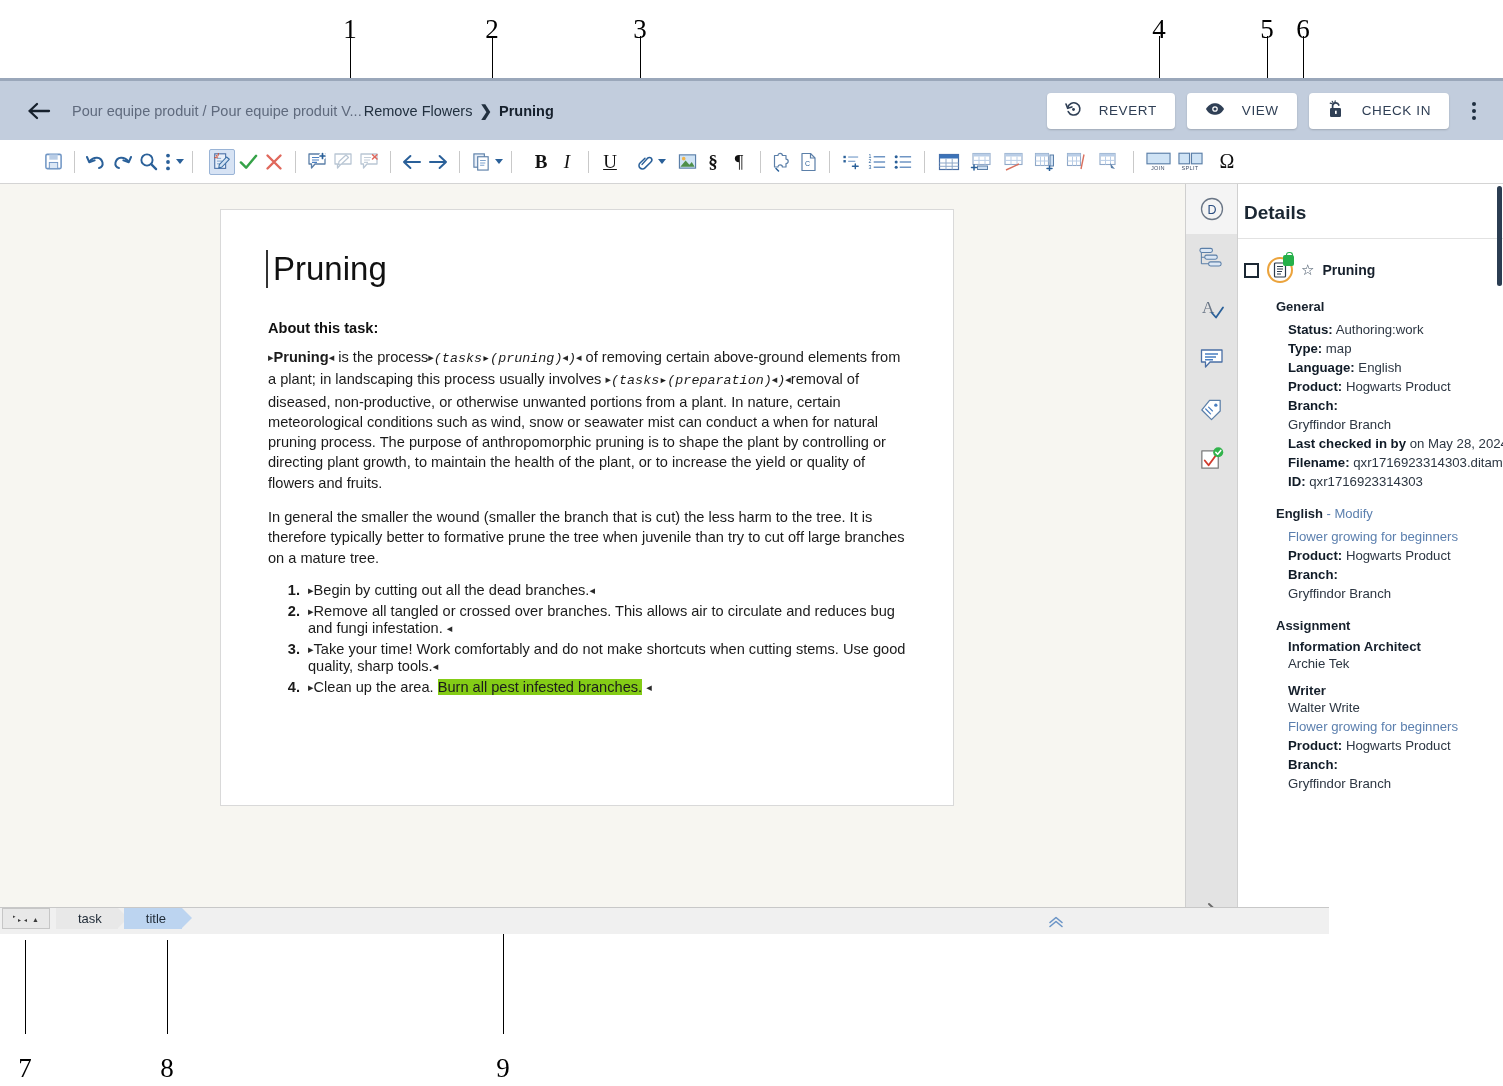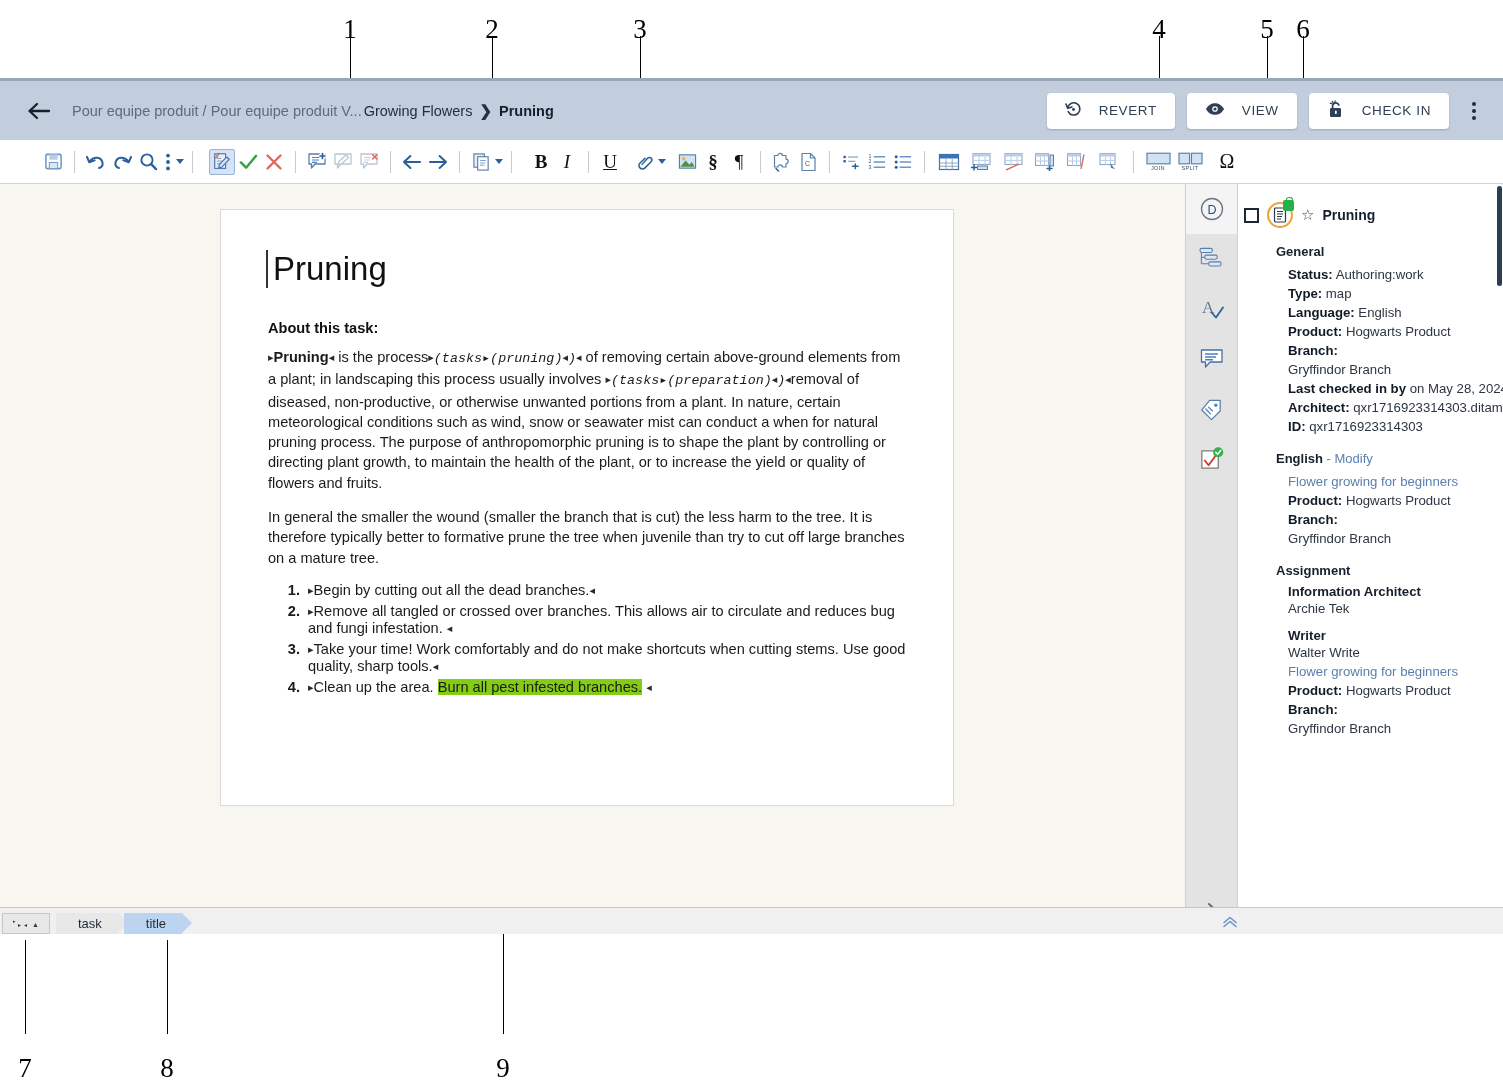--- a/index.html
+++ b/index.html
@@ -320,25 +320,25 @@
     font-weight: bold;
     color: #16202c;
     margin-left: 44px;
     margin-top: 10px;
   }
 
   
   #statusbar {
     position: absolute;
     left: 0; bottom: 0;
-    width: 1503px; height: 27px;
+    width: 1329px; height: 27px;
     background: #f0f0f0;
     border-top: 1px solid #c8c8c8;
     display: flex;
-    align-items: flex-end;
+    align-items: flex-start;
   }
   .sb-nav {
     width: 48px; height: 21px;
     background: #e8e8e8;
     border: 1px solid #c6c6c6;
     display: flex; align-items: center; justify-content: center;
     gap: 3px;
     margin-left: 2px;
     font-size: 8px;
     color: #3b3b3b;
@@ -418,21 +418,21 @@
 
   <div id="app">
 
     <div id="header">
       <div class="back-arrow">
         <svg width="24" height="18" viewBox="0 0 24 18">
             <path d="M10 2 L2.5 9 L10 16 M2.5 9 H22" stroke="#16202c" stroke-width="2.3" fill="none" stroke-linecap="round" stroke-linejoin="round"></path>
           </svg>
       </div>
       <span class="crumb-path">Pour equipe produit / Pour equipe produit V...</span>
-      <span class="crumb-mid">Growing Flowers</span>
+      <span class="crumb-mid">Remove Flowers</span>
       <span class="crumb-sep">❯</span>
       <span class="crumb-cur">Pruning</span>
 
       <div class="hdr-spacer"></div>
 
       <button class="hdr-btn">
         <span>
           <svg width="17" height="17" viewBox="0 0 20 20">
               <path d="M3.2 8.2 A7.2 7.2 0 1 1 3.8 12.4" stroke="#2f3f55" stroke-width="1.9" fill="none" stroke-linecap="round"></path>
               <path d="M1.2 3.6 L3.1 8.6 L8.1 7" stroke="#2f3f55" stroke-width="1.9" fill="none" stroke-linejoin="round" stroke-linecap="round"></path>
@@ -794,20 +794,21 @@
               <path d="M3 2 L10 8.5 L3 15" stroke="#6b6b6b" stroke-width="2" fill="none" stroke-linecap="round" stroke-linejoin="round"></path>
             </svg>
         </div>
       </div>
 
       <div id="details">
         <div class="vscroll">
             <i></i>
           </div>
 
+        <h2 id="details-title">Details</h2>
 
         <div class="det-body">
           <div class="det-head-row">
             <div class="chk"></div>
             <div class="doc-badge">
               <svg width="14" height="16" viewBox="0 0 14 16">
                   <rect x="1.5" y="1" width="11" height="14" rx="1" fill="#fff" stroke="#2b3a4d" stroke-width="1.2"></rect>
                   <path d="M4 4.5 H10 M4 7 H10 M4 9.5 H9 M4 12 H8" stroke="#2b3a4d" stroke-width="1.1"></path>
                 </svg>
               <span class="lockdot"></span>
@@ -817,21 +818,21 @@
           </div>
 
           <div class="sect-h top">General</div>
           <div class="det-row"><b>Status:</b><span> Authoring:work</span></div>
           <div class="det-row"><b>Type:</b><span> map</span></div>
           <div class="det-row"><b>Language:</b><span> English</span></div>
           <div class="det-row"><b>Product:</b><span> Hogwarts Product</span></div>
           <div class="det-row"><b>Branch:</b></div>
           <div class="det-row"><span>Gryffindor Branch</span></div>
           <div class="det-row nowrap"><b>Last checked in by</b><span> on May 28, 2024</span></div>
-          <div class="det-row nowrap"><b>Architect:</b><span> qxr1716923314303.ditamap</span></div>
+          <div class="det-row nowrap"><b>Filename:</b><span> qxr1716923314303.ditamap</span></div>
           <div class="det-row nowrap"><b>ID:</b><span> qxr1716923314303</span></div>
 
           <div class="sect-sp"></div>
           <div class="sect-h" style="margin-left:32px"><span>English</span> <span class="lnk" style="font-weight:normal">- Modify</span></div>
           <div class="det-row lnk">Flower growing for beginners</div>
           <div class="det-row"><b>Product:</b><span> Hogwarts Product</span></div>
           <div class="det-row"><b>Branch:</b></div>
           <div class="det-row"><span>Gryffindor Branch</span></div>
 
           <div class="sect-sp"></div>

